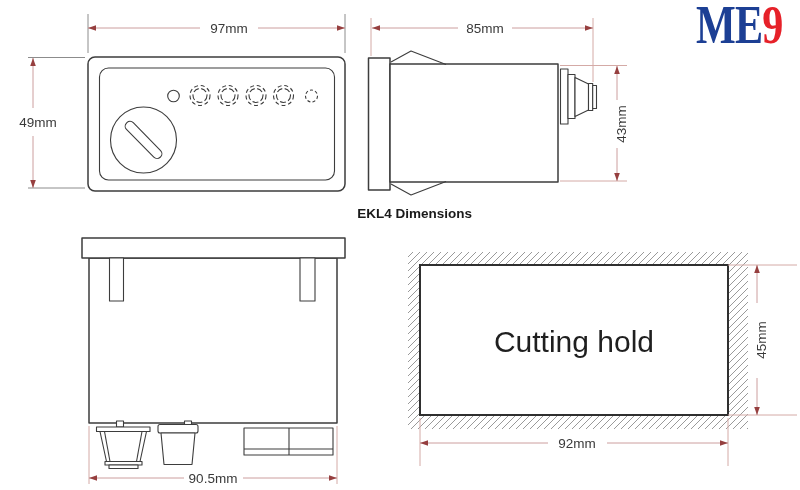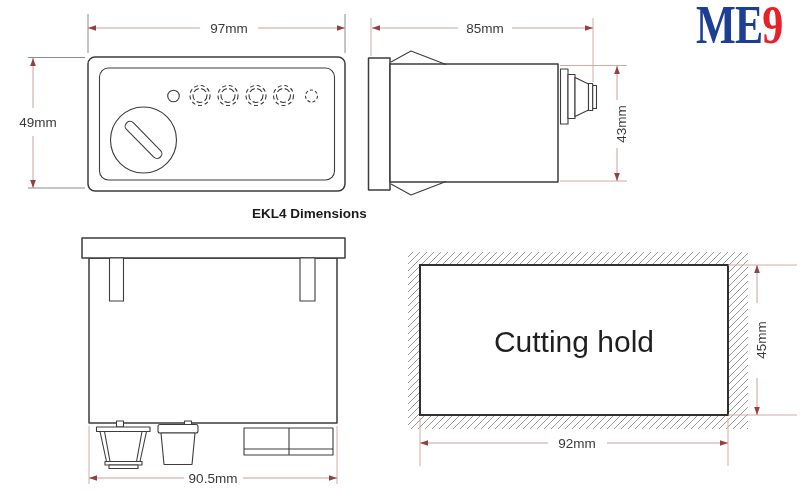--- a/index.html
+++ b/index.html
@@ -12,21 +12,21 @@
   .nofill{fill:none;}
   .dim{stroke:var(--dim-line);stroke-width:1;fill:none;}
   .ext-gray{stroke:var(--ext-gray);stroke-width:1;}
   .ext-pink{stroke:var(--ext-pink);stroke-width:1;}
   .hatchline{stroke:var(--hatch);stroke-width:1;}
   .arrowhead{fill:var(--dim-arrow);}
   .dimtext{font:13.5px "Liberation Sans",sans-serif;fill:var(--text);text-anchor:middle;}
   .cuttext{font:30px "Liberation Sans",sans-serif;fill:var(--cutout-text);text-anchor:middle;}
   .cutrect{fill:#ffffff;stroke:var(--cutout-border);stroke-width:2;}
   
-  .title{position:absolute;left:252px;top:206px;width:220px;text-align:left;
+  .title{position:absolute;left:252px;top:206px;width:220px;text-align:right;
          font-size:13.5px;font-weight:bold;color:#1a1a1a;}
   .logo{position:absolute;left:696px;top:0px;font-family:"Liberation Serif",serif;
         font-weight:bold;font-size:54px;line-height:50px;letter-spacing:-1px;
         transform:scaleX(0.78);transform-origin:left top;white-space:nowrap;}
   .logo .blue{color:var(--logo-blue);}
   .logo .red{color:var(--logo-red);}
 </style>
 </head>
 <body>
 

